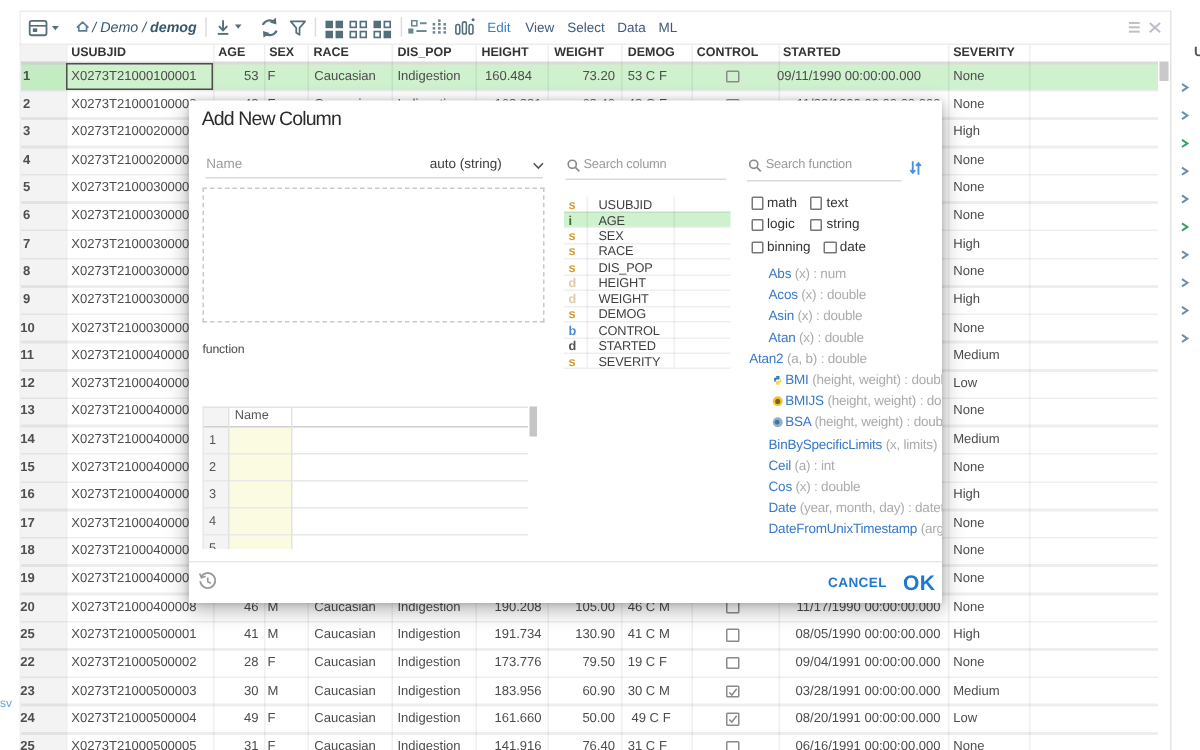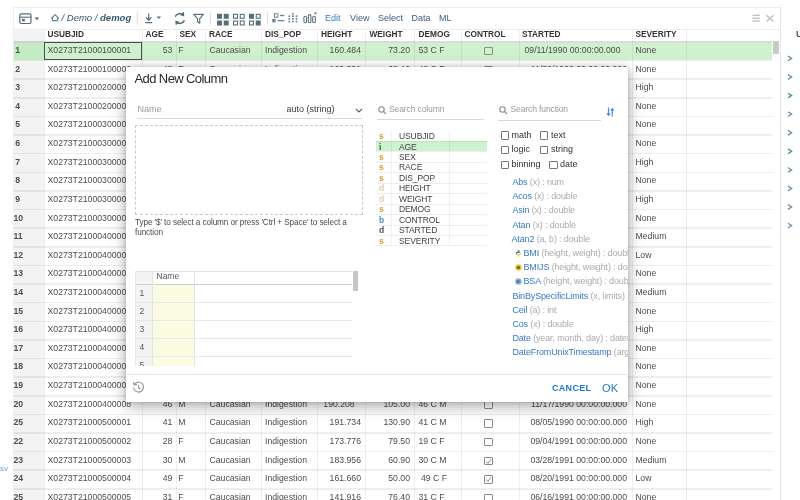--- a/index.html
+++ b/index.html
@@ -123,24 +123,24 @@
 <div class="hd" style="left:369.5px;top:29.9px">WEIGHT</div>
 <div class="hd" style="left:418.5px;top:29.9px">DEMOG</div>
 <div class="hd" style="left:464.5px;top:29.9px">CONTROL</div>
 <div class="hd" style="left:522px;top:29.9px">STARTED</div>
 <div class="hd" style="left:635.5px;top:29.9px">SEVERITY</div>
 <div class="t" style="left:47.5px;top:45.9px">X0273T21000100001</div>
 <div class="t" style="left:141.5px;top:45.9px;width:30.8px;text-align:right">53</div>
 <div class="t" style="left:178.3px;top:45.9px">F</div>
 <div class="t" style="left:209.5px;top:45.9px">Caucasian</div>
 <div class="t" style="left:265px;top:45.9px">Indigestion</div>
-<div class="t" style="left:317px;top:45.9px;width:44px;text-align:right">160.484</div>
+<div class="t" style="left:317px;top:45.9px;width:44px;text-align:center">160.484</div>
 <div class="t" style="left:365px;top:45.9px;width:45px;text-align:right">73.20</div>
 <div class="t" style="left:418.5px;top:45.9px">53 C F</div>
-<div class="t" style="left:518px;top:45.9px;width:109px;text-align:center">09/11/1990 00:00:00.000</div>
+<div class="t" style="left:518px;top:45.9px;width:109px;text-align:left">09/11/1990 00:00:00.000</div>
 <div class="t" style="left:635.5px;top:45.9px">None</div>
 <div class="t" style="left:13.5px;top:45.9px;width:8.5px;text-align:center;font-weight:bold;color:#4f4f4f">1</div>
 <div class="cb" style="left:484.4px;top:47.0px"></div>
 <div class="t" style="left:47.5px;top:64.5px">X0273T21000100002</div>
 <div class="t" style="left:141.5px;top:64.5px;width:30.8px;text-align:right">48</div>
 <div class="t" style="left:178.3px;top:64.5px">F</div>
 <div class="t" style="left:209.5px;top:64.5px">Caucasian</div>
 <div class="t" style="left:265px;top:64.5px">Indigestion</div>
 <div class="t" style="left:317px;top:64.5px;width:44px;text-align:right">162.331</div>
 <div class="t" style="left:365px;top:64.5px;width:45px;text-align:right">68.40</div>
@@ -351,21 +351,21 @@
 <div class="t" style="left:418.5px;top:381.1px">40 C M</div>
 <div class="t" style="left:518px;top:381.1px;width:109px;text-align:right">10/10/1990 00:00:00.000</div>
 <div class="t" style="left:635.5px;top:381.1px">None</div>
 <div class="t" style="left:13.5px;top:381.1px;width:8.5px;text-align:center;font-weight:bold;color:#4f4f4f">19</div>
 <div class="cb" style="left:484.4px;top:382.2px"></div>
 <div class="t" style="left:47.5px;top:399.7px">X0273T21000400008</div>
 <div class="t" style="left:141.5px;top:399.7px;width:30.8px;text-align:right">46</div>
 <div class="t" style="left:178.3px;top:399.7px">M</div>
 <div class="t" style="left:209.5px;top:399.7px">Caucasian</div>
 <div class="t" style="left:265px;top:399.7px">Indigestion</div>
-<div class="t" style="left:317px;top:399.7px;width:44px;text-align:center">190.208</div>
+<div class="t" style="left:317px;top:399.7px;width:44px;text-align:right">190.208</div>
 <div class="t" style="left:365px;top:399.7px;width:45px;text-align:right">105.00</div>
 <div class="t" style="left:418.5px;top:399.7px">46 C M</div>
 <div class="t" style="left:518px;top:399.7px;width:109px;text-align:right">11/17/1990 00:00:00.000</div>
 <div class="t" style="left:635.5px;top:399.7px">None</div>
 <div class="t" style="left:13.5px;top:399.7px;width:8.5px;text-align:center;font-weight:bold;color:#4f4f4f">20</div>
 <div class="cb" style="left:484.4px;top:400.8px"></div>
 <div class="t" style="left:47.5px;top:418.3px">X0273T21000500001</div>
 <div class="t" style="left:141.5px;top:418.3px;width:30.8px;text-align:right">41</div>
 <div class="t" style="left:178.3px;top:418.3px">M</div>
 <div class="t" style="left:209.5px;top:418.3px">Caucasian</div>
@@ -448,21 +448,20 @@
 </svg>
 <div class="a" style="left:125.5px;top:67px;width:502.5px;height:334.5px;background:#fff;box-shadow:0 4px 14px rgba(0,0,0,0.34),0 0 4px rgba(0,0,0,0.16);overflow:hidden">
 <div class="a" style="left:9px;top:5.2px;font-size:13px;line-height:13px;letter-spacing:-0.6px;color:#2b2b2b">Add New Column</div>
 <div class="a" style="left:12px;top:38.2px;font-size:9px;line-height:9px;color:#9b9b9b">Name</div>
 <div class="a" style="left:161px;top:38.3px;font-size:9px;line-height:9px;color:#3c3c3c">auto (string)</div>
 <svg style="left:229px;top:41px" width="8" height="6" viewBox="0 0 8 6">
       <path d="M0.8 0.8 L3.9 4 L7 0.8" fill="none" stroke="#555" stroke-width="1.1"></path>
     </svg>
 <div class="a" style="left:11.9px;top:51.3px;width:224.6px;height:1px;background:#d9d9d9"></div>
 <div class="a" style="left:9.8px;top:58.2px;width:227.7px;height:89.6px;border:1px dashed #c9c9c9;box-sizing:border-box"></div>
-<div class="a" style="left:9.5px;top:151.9px;font-size:8.2px;line-height:8.2px;letter-spacing:-0.1px;color:#4a4a4a">Type '$' to select a column or press 'Ctrl + Space' to select a</div>
 <div class="a" style="left:9.5px;top:161.9px;font-size:8.2px;line-height:8.2px;letter-spacing:-0.1px;color:#4a4a4a">function</div>
 <div class="a" style="left:9.1px;top:204px;width:17.2px;height:94.5px;background:#f4f4f4"></div>
 <div class="a" style="left:26.3px;top:217px;width:41.9px;height:81.5px;background:#fbfbe2"></div>
 <div class="a" style="left:9.1px;top:204px;width:217.3px;height:1px;background:#e3e3e3"></div>
 <div class="a" style="left:9.1px;top:216.5px;width:217.3px;height:1px;background:#cfcfcf"></div>
 <div class="a" style="left:9.1px;top:234.7px;width:217.3px;height:1px;background:#e8e8e8"></div>
 <div class="a" style="left:9.1px;top:252.9px;width:217.3px;height:1px;background:#e8e8e8"></div>
 <div class="a" style="left:9.1px;top:271.1px;width:217.3px;height:1px;background:#e8e8e8"></div>
 <div class="a" style="left:9.1px;top:289.3px;width:217.3px;height:1px;background:#e8e8e8"></div>
 <div class="a" style="left:26.3px;top:204px;width:1px;height:94.5px;background:#e3e3e3"></div>
@@ -537,21 +536,21 @@
 <div class="cb" style="left:414.6px;top:78.9px;border-color:#777"></div>
 <div class="a" style="left:425.5px;top:78.2px;font-size:9px;line-height:9px;color:#333">string</div>
 <div class="cb" style="left:375.1px;top:93.5px;border-color:#777"></div>
 <div class="a" style="left:385.9px;top:92.8px;font-size:9px;line-height:9px;color:#333">binning</div>
 <div class="cb" style="left:423.9px;top:93.5px;border-color:#777"></div>
 <div class="a" style="left:434.4px;top:92.8px;font-size:9px;line-height:9px;color:#333">date</div>
 <div class="a" style="left:386.9px;top:111.0px;font-size:9px;line-height:9px;letter-spacing:-0.15px"><span style="color:#3779c7">Abs</span> <span style="color:#ababab">(x) : num</span></div>
 <div class="a" style="left:386.9px;top:125.2px;font-size:9px;line-height:9px;letter-spacing:-0.15px"><span style="color:#3779c7">Acos</span> <span style="color:#ababab">(x) : double</span></div>
 <div class="a" style="left:386.9px;top:139.4px;font-size:9px;line-height:9px;letter-spacing:-0.15px"><span style="color:#3779c7">Asin</span> <span style="color:#ababab">(x) : double</span></div>
 <div class="a" style="left:386.9px;top:153.6px;font-size:9px;line-height:9px;letter-spacing:-0.15px"><span style="color:#3779c7">Atan</span> <span style="color:#ababab">(x) : double</span></div>
-<div class="a" style="left:386px;top:167.8px;font-size:9px;line-height:9px;letter-spacing:-0.15px"><span style="color:#3779c7">Atan2</span> <span style="color:#ababab">(a, b) : double</span></div>
+<div class="a" style="left:374px;top:167.8px;font-size:9px;line-height:9px;letter-spacing:-0.15px"><span style="color:#3779c7">Atan2</span> <span style="color:#ababab">(a, b) : double</span></div>
 <svg style="left:389px;top:183.0px" width="7" height="7" viewBox="0 0 14 14">
       <path d="M7 1 C4.5 1 4.8 2.1 4.8 2.1 V3.4 H7.2 V3.8 H3.6 C3.6 3.8 2 3.6 2 6.3 C2 9 3.4 8.9 3.4 8.9 H4.3 V7.5 C4.3 7.5 4.2 6.1 5.7 6.1 H8.1 C8.1 6.1 9.4 6.1 9.4 4.8 V2.3 C9.4 2.3 9.6 1 7 1 Z" fill="#3776ab"></path>
       <path d="M7 13 C9.5 13 9.2 11.9 9.2 11.9 V10.6 H6.8 V10.2 H10.4 C10.4 10.2 12 10.4 12 7.7 C12 5 10.6 5.1 10.6 5.1 H9.7 V6.5 C9.7 6.5 9.8 7.9 8.3 7.9 H5.9 C5.9 7.9 4.6 7.9 4.6 9.2 V11.7 C4.6 11.7 4.4 13 7 13 Z" fill="#ffd43b"></path>
     </svg>
 <div class="a" style="left:398px;top:182.0px;font-size:9px;line-height:9px;letter-spacing:-0.15px"><span style="color:#3779c7">BMI</span> <span style="color:#ababab">(height, weight) : double</span></div>
 <svg style="left:389px;top:197.2px" width="7" height="7" viewBox="0 0 7 7">
       <circle cx="3.5" cy="3.5" r="3.3" fill="#f0c53a"></circle>
       <circle cx="3.5" cy="3.6" r="1.7" fill="#7a6419"></circle>
     </svg>
 <div class="a" style="left:398px;top:196.2px;font-size:9px;line-height:9px;letter-spacing:-0.15px"><span style="color:#3779c7">BMIJS</span> <span style="color:#ababab">(height, weight) : double</span></div>
@@ -565,13 +564,13 @@
 <div class="a" style="left:386.9px;top:253.0px;font-size:9px;line-height:9px;letter-spacing:-0.15px"><span style="color:#3779c7">Cos</span> <span style="color:#ababab">(x) : double</span></div>
 <div class="a" style="left:386.9px;top:267.2px;font-size:9px;line-height:9px;letter-spacing:-0.15px"><span style="color:#3779c7">Date</span> <span style="color:#ababab">(year, month, day) : datetime</span></div>
 <div class="a" style="left:386.9px;top:281.4px;font-size:9px;line-height:9px;letter-spacing:-0.15px"><span style="color:#3779c7">DateFromUnixTimestamp</span> <span style="color:#ababab">(arg1) : datetime</span></div>
 <div class="a" style="left:0;top:307px;width:502.5px;height:1px;background:#e8e8e8"></div>
 <svg style="left:6px;top:314px" width="13" height="13" viewBox="0 0 13 13">
       <path d="M2.1 3.6 A5 5 0 1 1 1.5 6.5" fill="none" stroke="#999" stroke-width="1.2"></path>
       <path d="M1.1 1.3 L2.3 4.1 L5.1 3.2" fill="none" stroke="#999" stroke-width="1.1"></path>
       <path d="M6.5 4 V6.8 L8.6 7.9" fill="none" stroke="#999" stroke-width="1.1"></path>
     </svg>
 <div class="a" style="left:426.5px;top:316.9px;font-size:9px;line-height:9px;font-weight:bold;color:#1d79cf;letter-spacing:0.3px">CANCEL</div>
-<div class="a" style="left:476.5px;top:316.9px;font-size:11px;line-height:9px;font-weight:normal;color:#1d79cf;letter-spacing:0.3px">OK</div>
+<div class="a" style="left:476.5px;top:316.9px;font-size:14px;line-height:9px;font-weight:bold;color:#1d79cf;letter-spacing:0.3px">OK</div>
 </div>
 </body></html>

